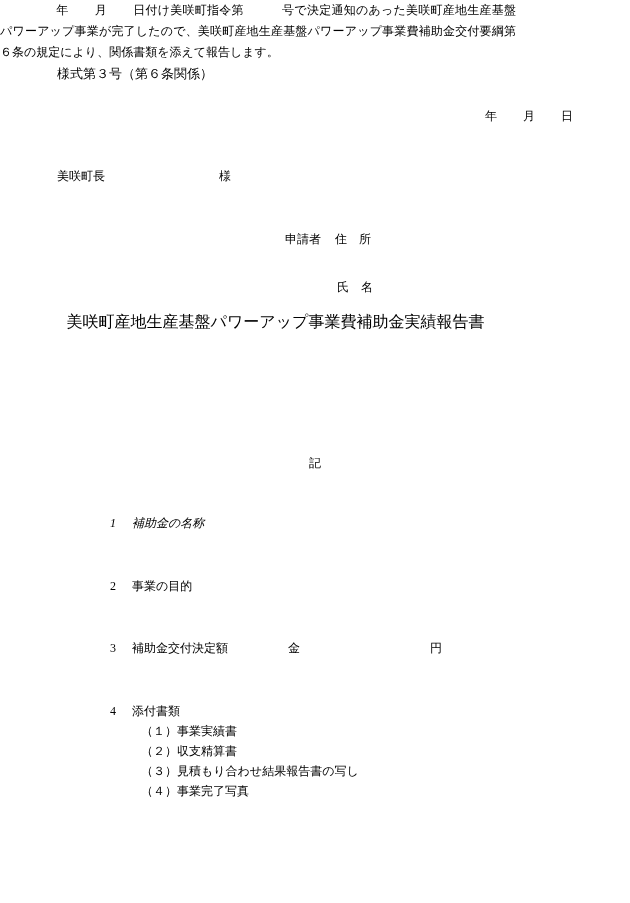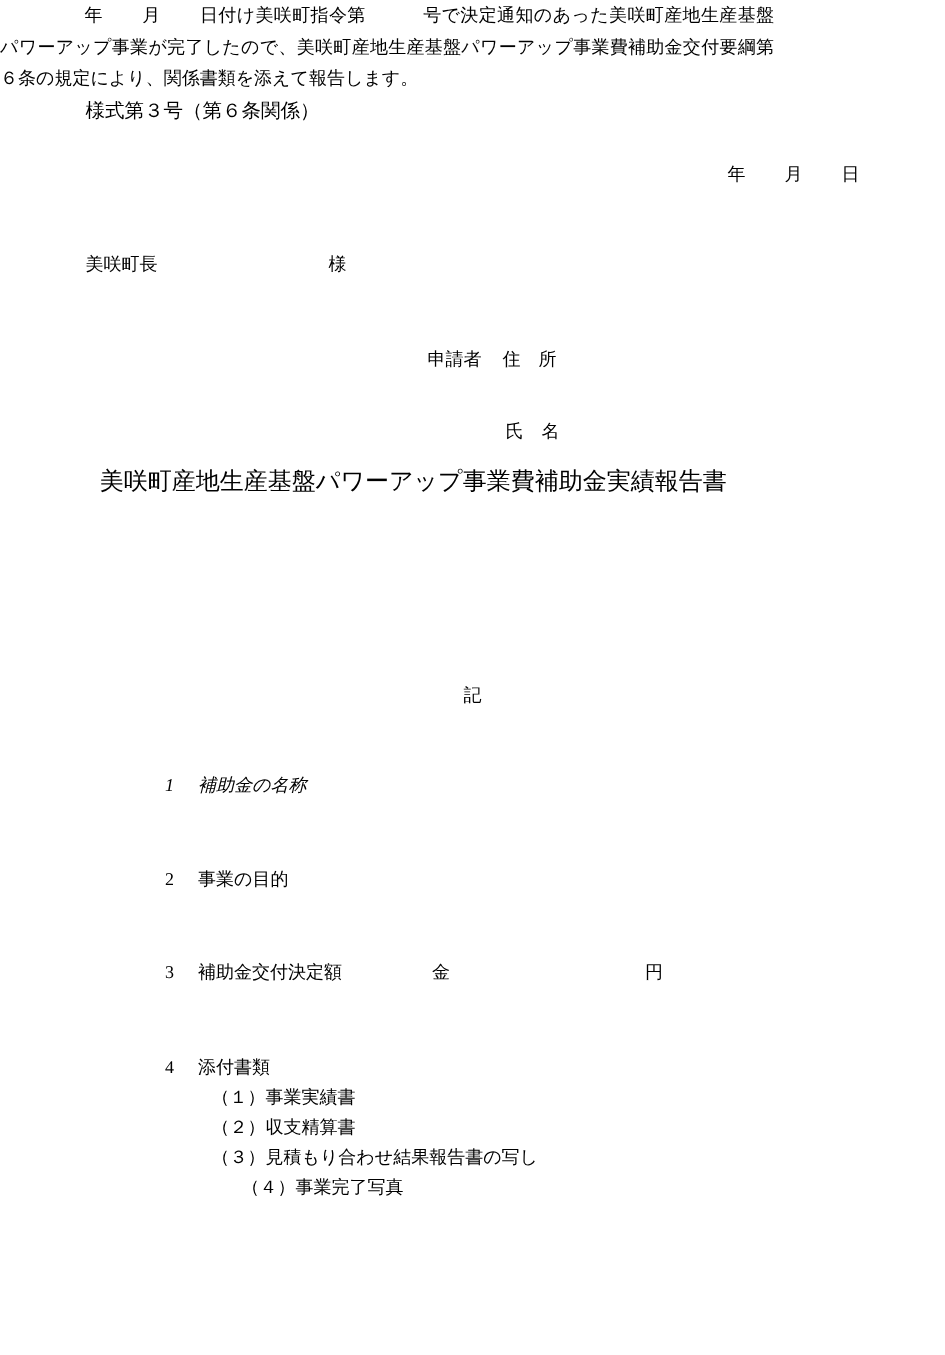--- a/index.html
+++ b/index.html
@@ -117,21 +117,21 @@
   .item-3 .g-yen { display: inline-block; width: 130px; }
 
   
   .sub {
     left: 141px;
     font-size: 12px;
   }
   .sub-1 { top: 722px; }
   .sub-2 { top: 742px; }
   .sub-3 { top: 762px; text-align: center; }
-  .sub-4 { top: 782px; margin-left: 20px; }
+  .sub-4 { top: 782px; }
   .sub-5 { top: 802px; }
 </style>
 </head>
 <body>
 
 <div class="page">
 
   <div class="ln form-no">様式第３号（第６条関係）</div>
 
   <div class="ln addressee"><span>美咲町長</span><span class="gap-lg"></span><span>様</span></div>

